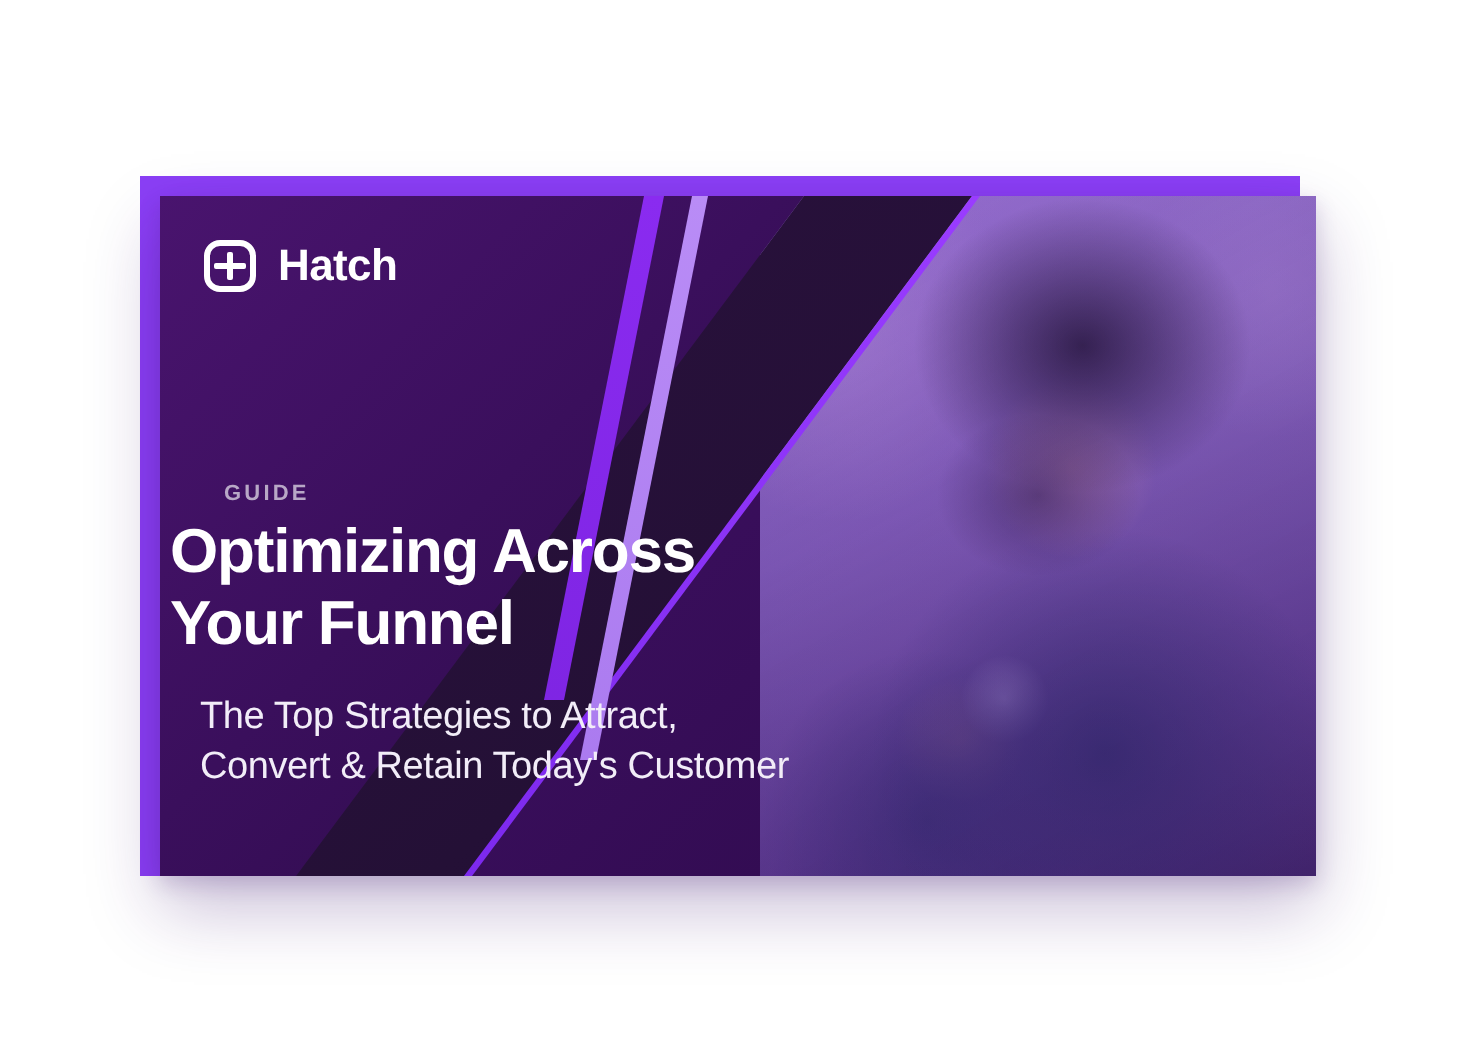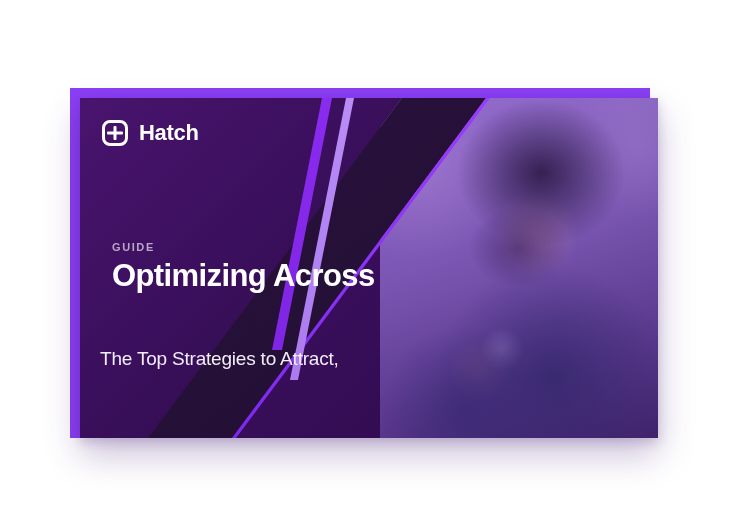--- a/index.html
+++ b/index.html
@@ -112,21 +112,21 @@
     content:"";position:absolute;left:2px;top:50%;transform:translateY(-50%);
     width:16px;height:3px;background:#ffffff;border-radius:1px;
   }
   .logo-text{color:#ffffff;font-size:22px;font-weight:bold;letter-spacing:-0.3px;}
 
   .eyebrow{
     position:absolute;left:32px;top:143px;
     color:#B8A8C6;font-size:11px;font-weight:bold;letter-spacing:1.6px;
   }
   .title{
-    position:absolute;left:32px;top:160px;width:340px;
+    position:absolute;left:5px;top:160px;width:340px;
     color:#ffffff;font-size:31px;font-weight:bold;line-height:1.17;
     letter-spacing:-0.6px;
   }
   .title .line{display:block;}
   .subtitle{
     position:absolute;left:20px;top:248px;width:420px;
     color:#F2EDF8;font-size:19px;font-weight:normal;line-height:1.34;
     letter-spacing:-0.2px;
   }
   .subtitle .line{display:block;}
@@ -157,21 +157,23 @@
 
       <div class="logo-row">
         <span class="logo-mark"></span>
         <span class="logo-text">Hatch</span>
       </div>
 
       <div class="eyebrow">GUIDE</div>
 
       <div class="title">
         <span class="line">Optimizing Across</span>
+        <span class="line">Your Funnel</span>
       </div>
 
       <div class="subtitle">
         <span class="line">The Top Strategies to Attract,</span>
+        <span class="line">Convert &amp; Retain Today's Customer</span>
       </div>
 
     </div>
   </div>
 </div>
 
 </body></html>

